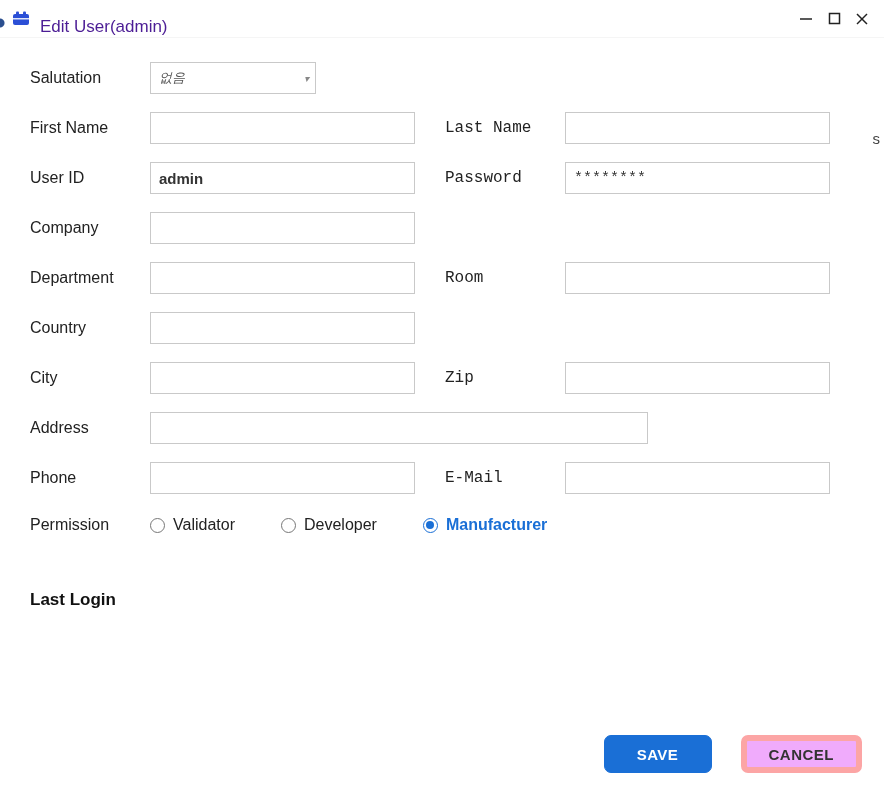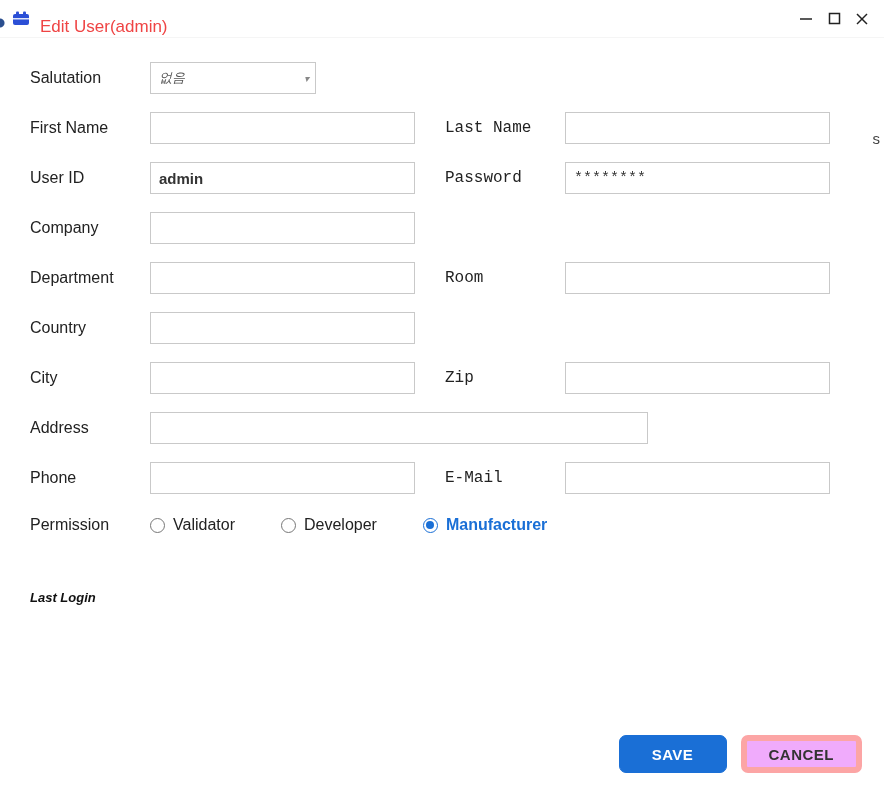--- a/index.html
+++ b/index.html
@@ -25,21 +25,21 @@
       border-bottom: 1px solid rgba(0,0,0,0.04);
     }
     .titlebar .app-icon {
       width: 22px; height: 18px;
       margin-right: 8px;
       display: flex; align-items: center; justify-content: center;
     }
     .titlebar .title {
       font-size: 17px;
       font-weight: 400;
-      color: #ef4444;
+      color: #4c1d95;
       margin-top: 16px;
     }
     .titlebar .spacer { flex: 1; }
     .win-btn {
       width: 28px; height: 24px;
       display: flex; align-items: center; justify-content: center;
       font-size: 18px;
       color: #222;
       cursor: default;
       font-family: "Segoe UI", Arial, sans-serif;
@@ -126,34 +126,33 @@
     .radio.checked { border-color: #1a6fd6; }
     .radio.checked::after {
       content: "";
       width: 8px; height: 8px;
       border-radius: 50%;
       background: #1a6fd6;
     }
     .radio-item.selected { color: #1a6fd6; font-weight: 600; }
 
     .last-login {
-      font-size: 13px;
+      font-size: 17px;
       font-weight: 700;
       color: #111;
       margin-top: 56px;
-      font-style: italic;
     }
 
     
     .footer {
       position: absolute;
       right: 22px;
       bottom: 18px;
       display: flex;
-      gap: 14px;
+      gap: 29px;
     }
     .btn {
       height: 38px;
       min-width: 108px;
       padding: 0 22px;
       border-radius: 7px;
       font-size: 15px;
       font-weight: 700;
       font-family: inherit;
       cursor: default;

